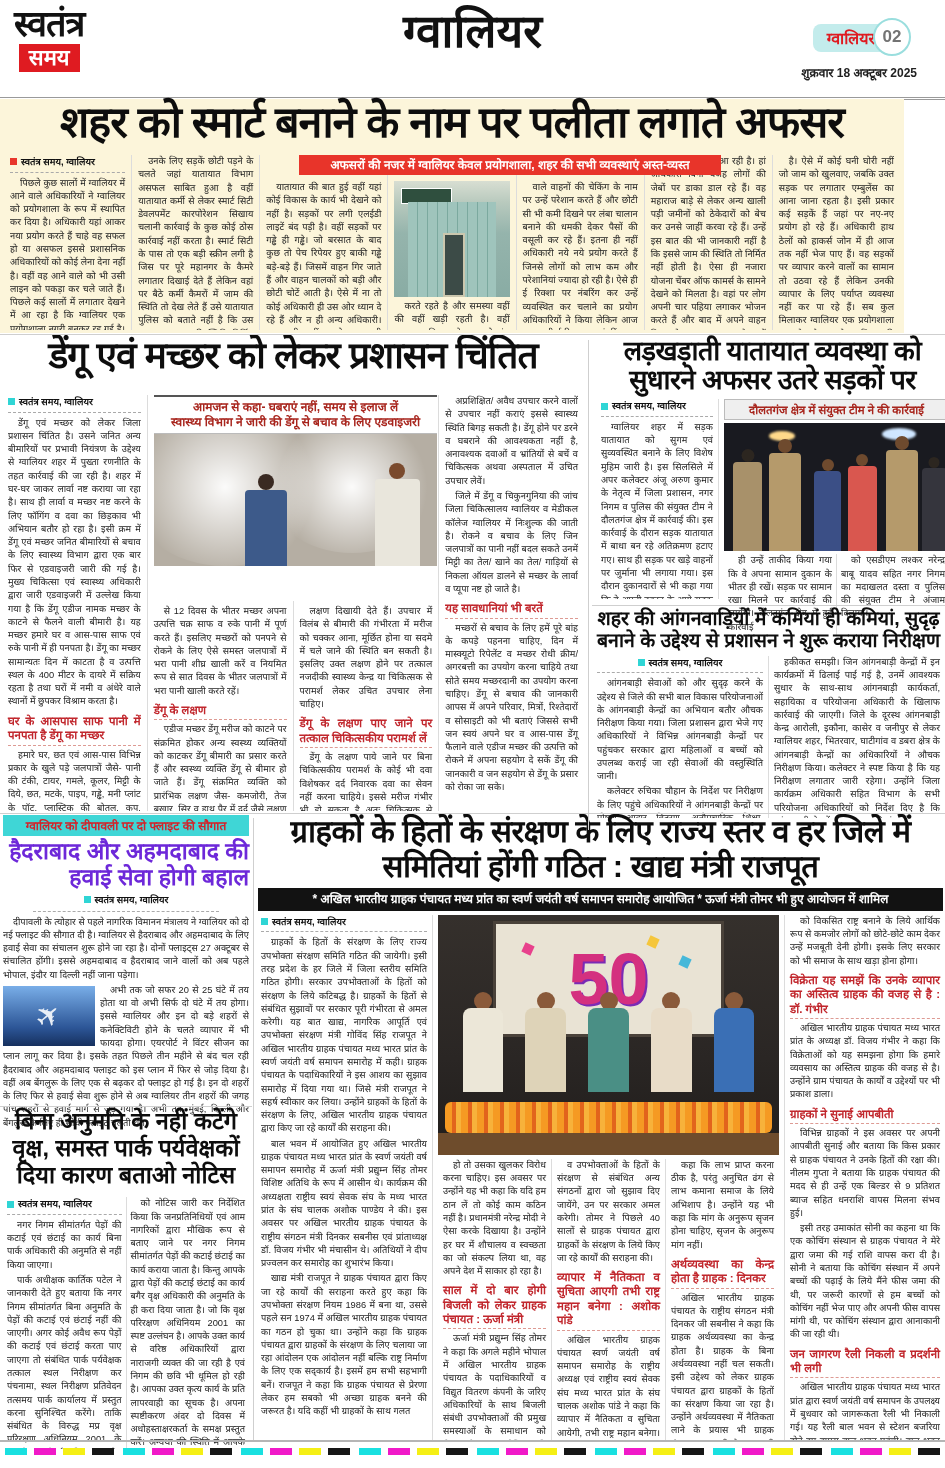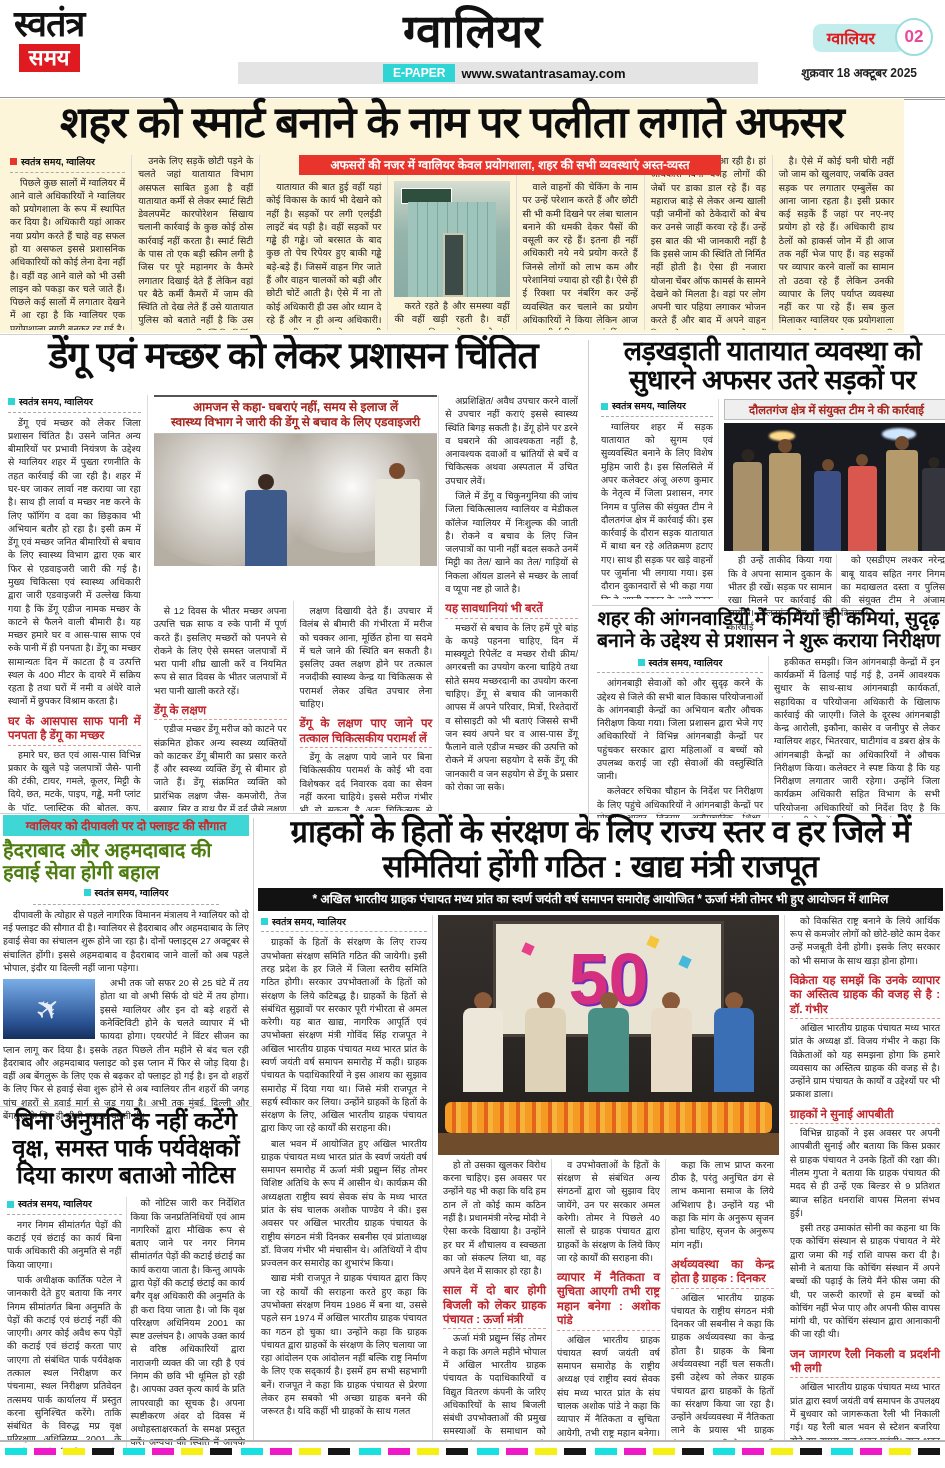--- a/index.html
+++ b/index.html
@@ -10,23 +10,23 @@
   .masthead { position:absolute; top:0; left:0; width:945px; height:97px; border-bottom:3px double #9a9a9a; background:#fff; }
   .logo { position:absolute; left:14px; top:6px; text-align:center; }
   .logo-top { font-size:36px; font-weight:bold; color:#111; line-height:1; letter-spacing:-1px; }
   .logo-bottom { display:inline-block; margin-top:2px; background:#df1b21; color:#fff; font-weight:bold; font-size:22px; padding:1px 10px; line-height:1.2; }
   .city-title { position:absolute; left:0; right:0; top:8px; text-align:center; font-size:46px; font-weight:bold; color:#111; line-height:1; }
   .url-bar { position:absolute; left:238px; top:62px; width:520px; height:22px; background:#e4e4e4; display:flex; align-items:center; }
   .epaper { background:#2fd5d5; color:#fff; font-weight:bold; font-size:12px; padding:2px 10px; margin-left:145px; }
   .site-url { font-weight:bold; font-size:13px; color:#111; margin-left:6px; }
   .edition { position:absolute; right:40px; top:24px; background:#c3ecec; border-radius:8px; padding:3px 30px 3px 14px; }
   .edition-city { color:#df1b21; font-weight:bold; font-size:16px; }
-  .page-circle { position:absolute; right:12px; top:18px; width:34px; height:34px; border-radius:50%;
+  .page-circle { position:absolute; right:34px; top:18px; width:34px; height:34px; border-radius:50%;
                  background:#fff; border:2px solid #9adede; display:flex; align-items:center; justify-content:center;
-                 font-size:17px; font-weight:bold; color:#ec4899; }
+                 font-size:17px; font-weight:bold; color:#737373; }
   .dateline { position:absolute; right:28px; top:64px; font-weight:bold; font-size:12px; color:#222; }
 
   
   .byline { display:flex; align-items:center; gap:4px; font-weight:bold; font-size:9.5px; color:#111;
             border-bottom:1px dashed #aaa; padding-bottom:3px; margin-bottom:4px; }
   .byline .sq { width:7px; height:7px; background:#2fd5d5; flex:0 0 auto; }
   .bodytxt { font-size:9.3px; line-height:1.43; text-align:justify; color:#1d1d1d; overflow:hidden; }
   .bodytxt p { margin:0 0 2px 0; text-indent:10px; }
   .subhead { color:#c1272d; font-weight:bold; font-size:11.5px; line-height:1.25;
              border-bottom:1px dashed #dd9a93; padding-bottom:2px; margin:5px 0 3px 0; }
@@ -83,21 +83,21 @@
   
   .angan { position:absolute; top:608px; left:592px; width:353px; height:224px; }
   .angan-headline { font-size:19.5px; font-weight:bold; text-align:center; line-height:1.12; color:#0d0d0d; }
   .angan-body { display:flex; margin-top:4px; height:162px; }
   .angan-body > div { flex:1; padding:0 5px; overflow:hidden; }
   .angan-body > div + div { border-left:1px solid #dcdcdc; }
 
   
   .flight { position:absolute; top:815px; left:0; width:252px; height:290px; padding:0 3px; box-sizing:border-box; }
   .kicker { background:#3fd6d6; color:#d2232a; font-weight:bold; font-size:12px; text-align:center; padding:2px 2px; }
-  .flight-headline { font-size:20px; font-weight:bold; text-align:left; line-height:1.12; margin:3px 0 2px; color:#4d7c0f; }
+  .flight-headline { font-size:23px; font-weight:bold; text-align:right; line-height:1.12; margin:3px 0 2px; color:#6d28d9; }
   .flight .byline { justify-content:center; border-bottom:none; margin-bottom:2px; }
   .flight-rule { border-bottom:1px dashed #aaa; margin:0 30px 4px; }
   .plane-photo { float:left; width:92px; height:60px; margin:2px 5px 2px 0;
                  background:linear-gradient(180deg,#79aee8 0%,#2c5596 70%,#16305e 100%);
                  display:flex; align-items:center; justify-content:center; }
   .plane-glyph { color:#e8eef6; font-size:30px; transform:rotate(-40deg); line-height:1; }
 
   
   .tree { position:absolute; top:1108px; left:0; width:252px; height:352px; padding:0 3px; box-sizing:border-box; }
   .tree-headline { font-size:23.5px; font-weight:bold; text-align:center; line-height:1.14; color:#0d0d0d; margin-bottom:9px; }
@@ -141,24 +141,20 @@
 <body>
 
 <div class="page">
 
   <div class="masthead">
     <div class="logo">
       <div class="logo-top">स्वतंत्र</div>
       <div class="logo-bottom">समय</div>
     </div>
     <div class="city-title">ग्वालियर</div>
-    <div class="url-bar">
-      <span class="epaper">E-PAPER</span>
-      <span class="site-url">www.swatantrasamay.com</span>
-    </div>
     <div class="edition">
       <span class="edition-city">ग्वालियर</span>
     </div>
     <div class="page-circle">02</div>
     <div class="dateline">शुक्रवार 18 अक्टूबर 2025</div>
   </div>
 
   <div class="lead">
     <div class="lead-headline">शहर को स्मार्ट बनाने के नाम पर पलीता लगाते अफसर</div>
     <div class="lead-body">

